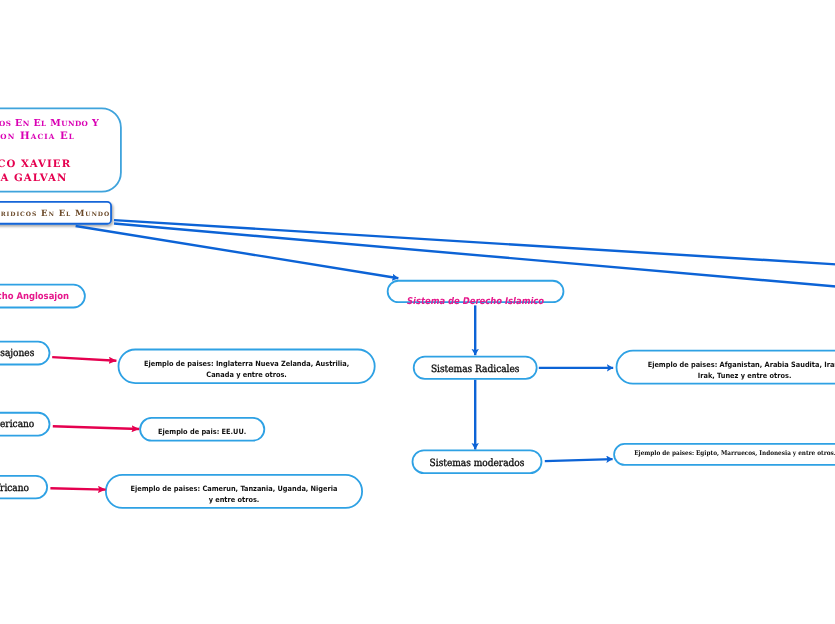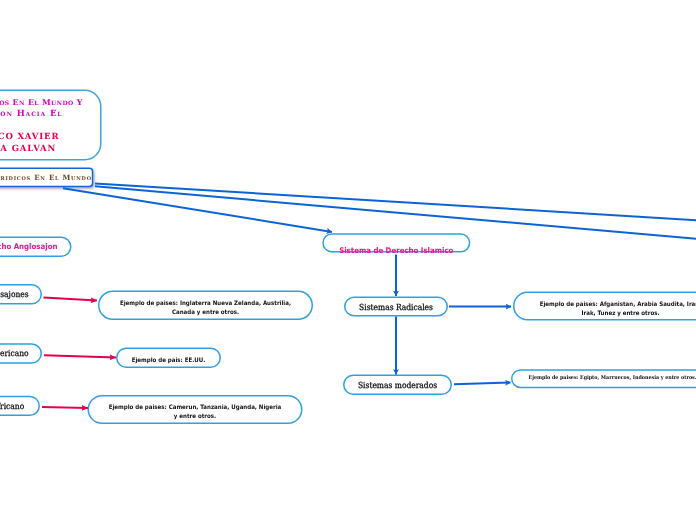--- a/index.html
+++ b/index.html
@@ -96,21 +96,21 @@
           <div class="l3">FRANCISCO XAVIER</div>
           <div class="l3">MENDOZA GALVAN</div>
         </div>
       </div>
       <div class="node n-root" style="left: -51px; top: 167.5px; width: 144.3px; height: 19.7px;">
         <div class="t-root">Sistemas Juridicos En El Mundo</div>
       </div>
       <div class="node n-pill" style="left: -82px; top: 236.5px; width: 153.5px; height: 20.5px;">
         <div class="t-cat">Sistema de Derecho Anglosajon</div>
       </div>
-      <div class="node n-pill" style="left: 322.3px; top: 233.2px; width: 148px; height: 35px;">
+      <div class="node n-pill" style="left: 322.3px; top: 233.2px; width: 148px; height: 35px; font-style: italic;">
         <div class="t-cat">Sistema de Derecho Islamico</div>
       </div>
       <div class="node n-pill" style="left: -50px; top: 284px; width: 92px; height: 20.5px;">
         <div class="t-sub">Sistemas sajones</div>
       </div>
       <div class="node n-pill" style="left: -58px; top: 343.2px; width: 100px; height: 20.5px;">
         <div class="t-sub">Sistema americano</div>
       </div>
       <div class="node n-pill" style="left: -56px; top: 395.8px; width: 96px; height: 20.3px;">
         <div class="t-sub">Sistema africano</div>

